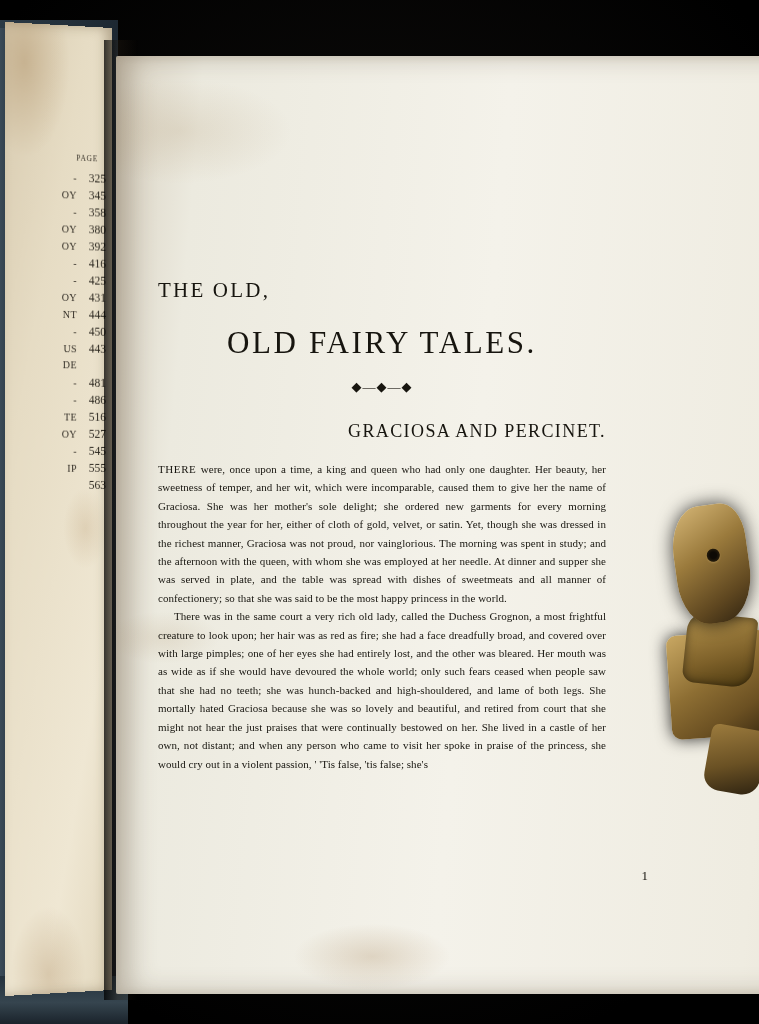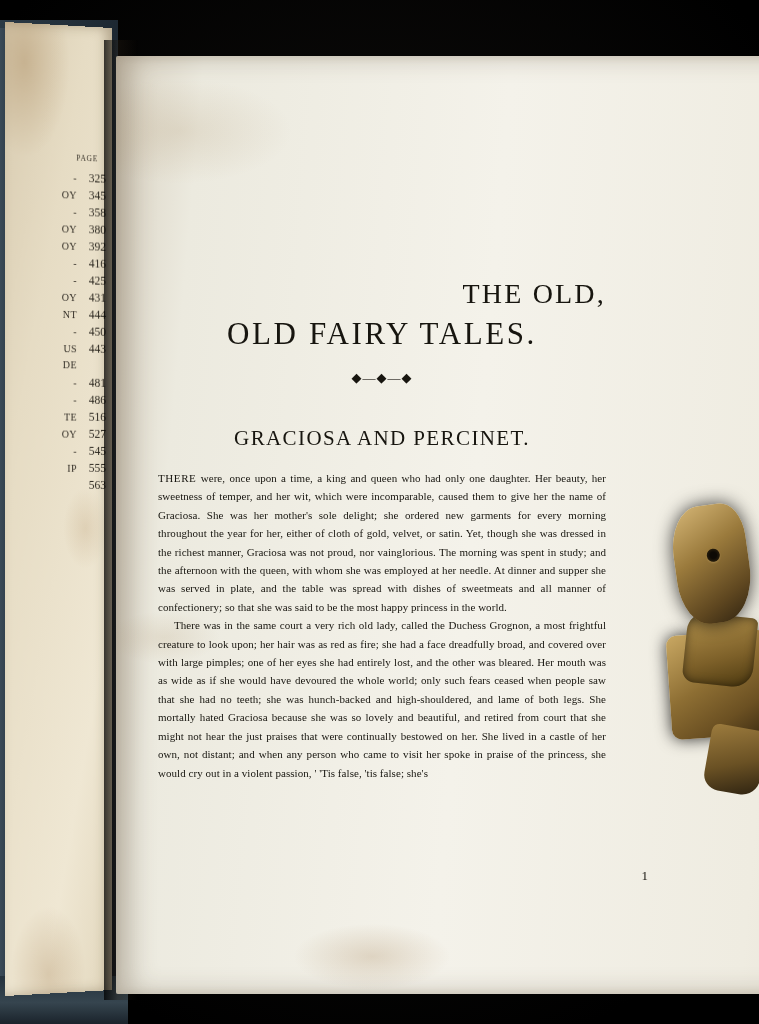--- a/index.html
+++ b/index.html
@@ -150,48 +150,48 @@
 
   .text-col {
     position: absolute;
     left: 42px;
     top: 0;
     width: 448px;
     color: #17150f;
   }
 
   .title-1 {
-    text-align: right;
-    font-size: 28px;
+    text-align: left;
+    font-size: 21px;
     letter-spacing: 2.2px;
     margin-top: 222px;
     font-family: "Liberation Serif", serif;
   }
   .title-2 {
     text-align: center;
     font-size: 31px;
     letter-spacing: 2.6px;
-    margin-top: 6px;
+    margin-top: 22px;
   }
   .ornament {
     margin: 20px auto 0;
     width: 92px;
     height: 12px;
     position: relative;
     color: #17150f;
     text-align: center;
     font-size: 13px;
     letter-spacing: 1px;
     line-height: 12px;
   }
   .subtitle {
-    text-align: center;
-    font-size: 21px;
+    text-align: right;
+    font-size: 18px;
     letter-spacing: 1.4px;
-    margin-top: 42px;
+    margin-top: 28px;
   }
   .body-p {
     font-size: 11px;
     line-height: 18.4px;
     text-align: justify;
     text-justify: inter-word;
     margin: 0;
     letter-spacing: 0.05px;
   }
   .body-p.first {

